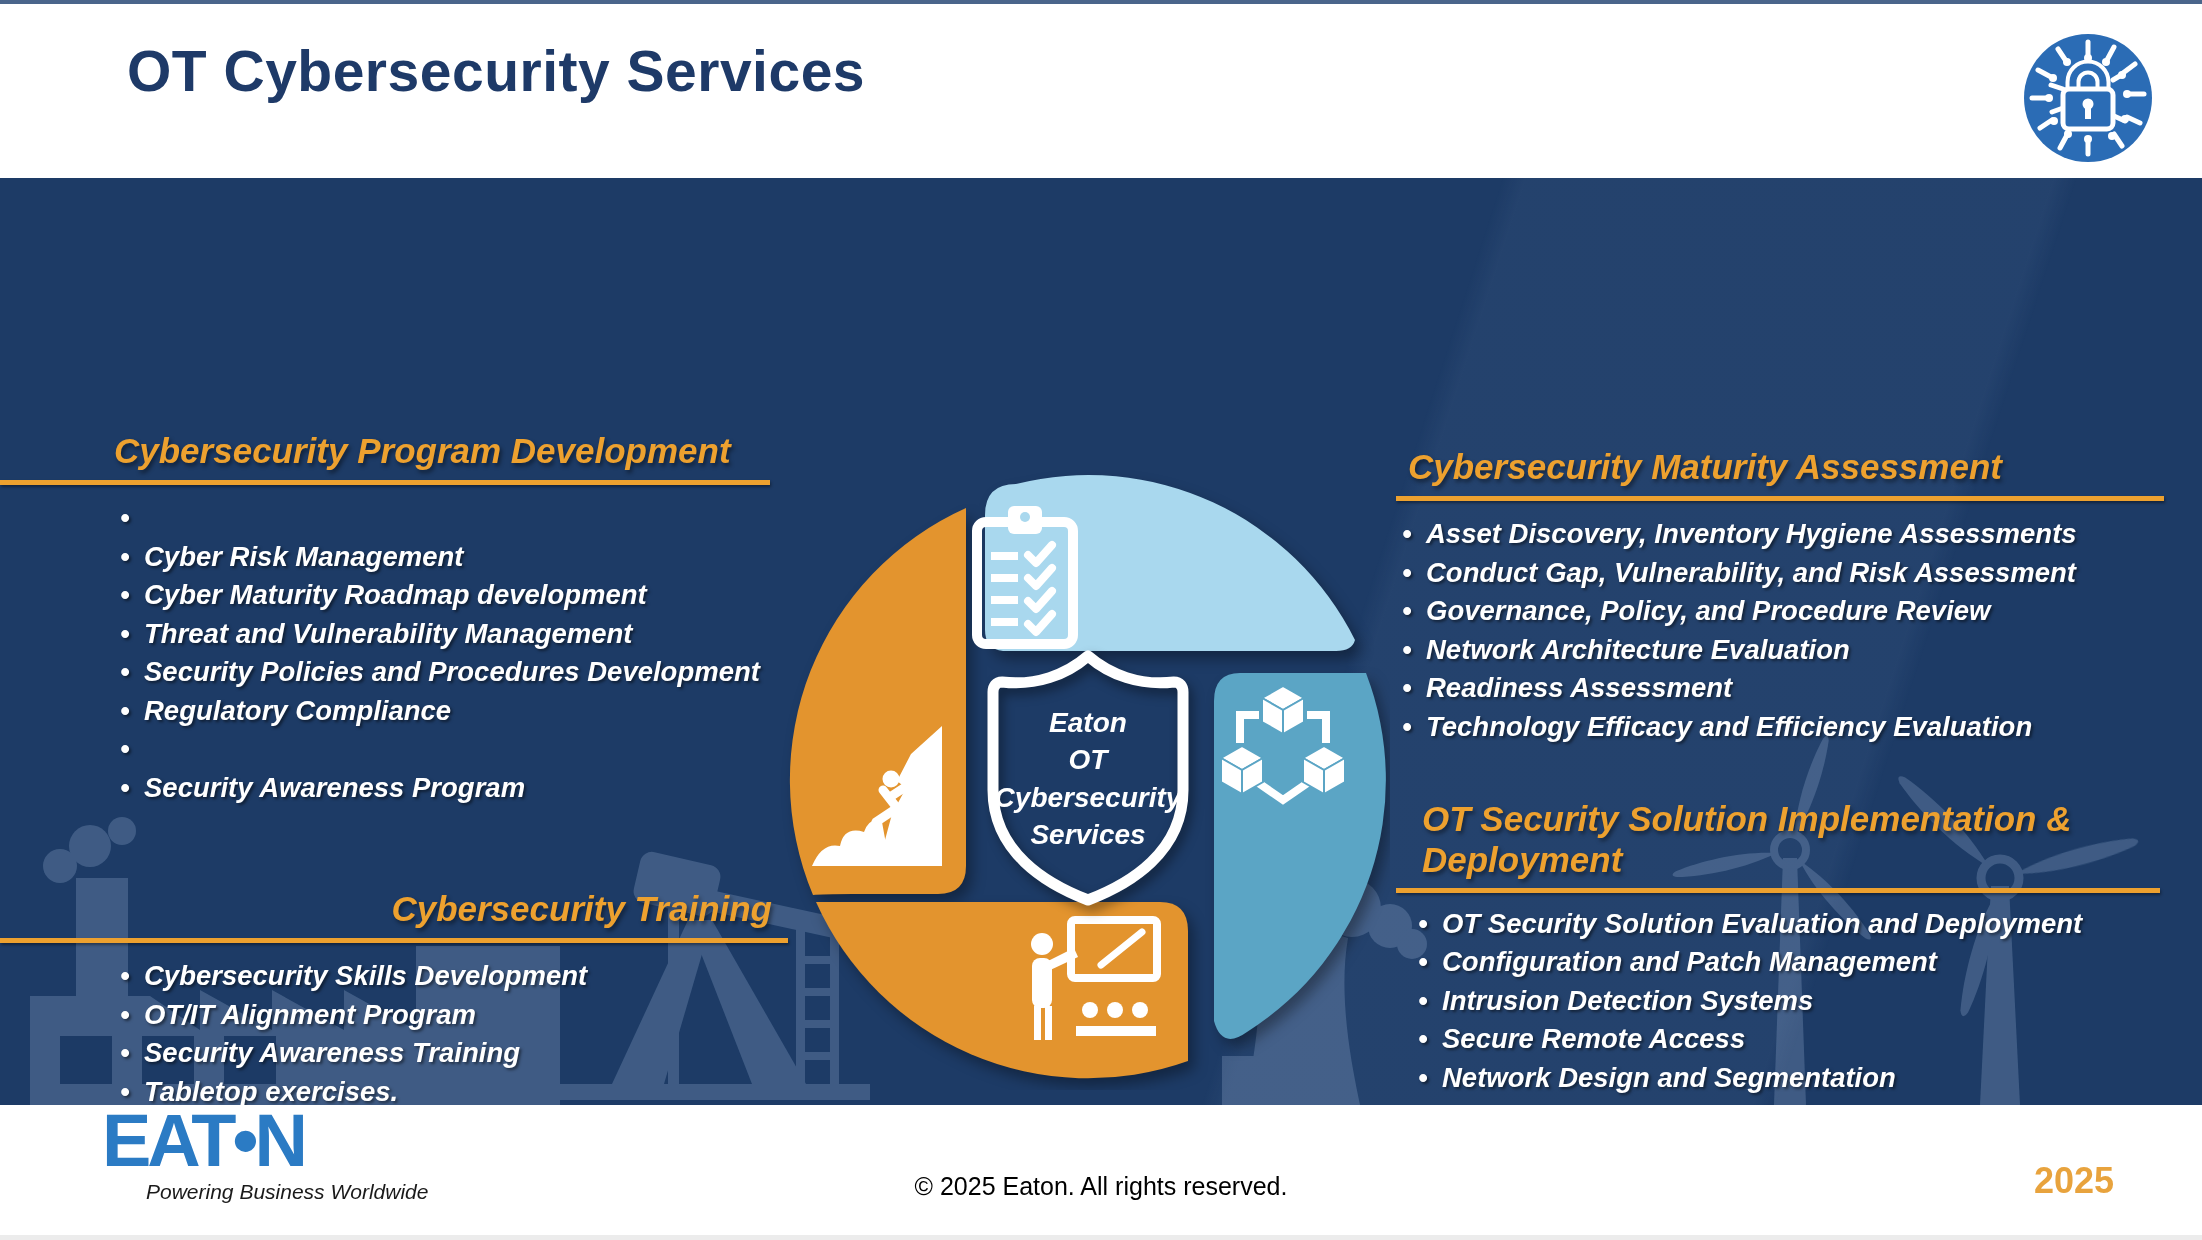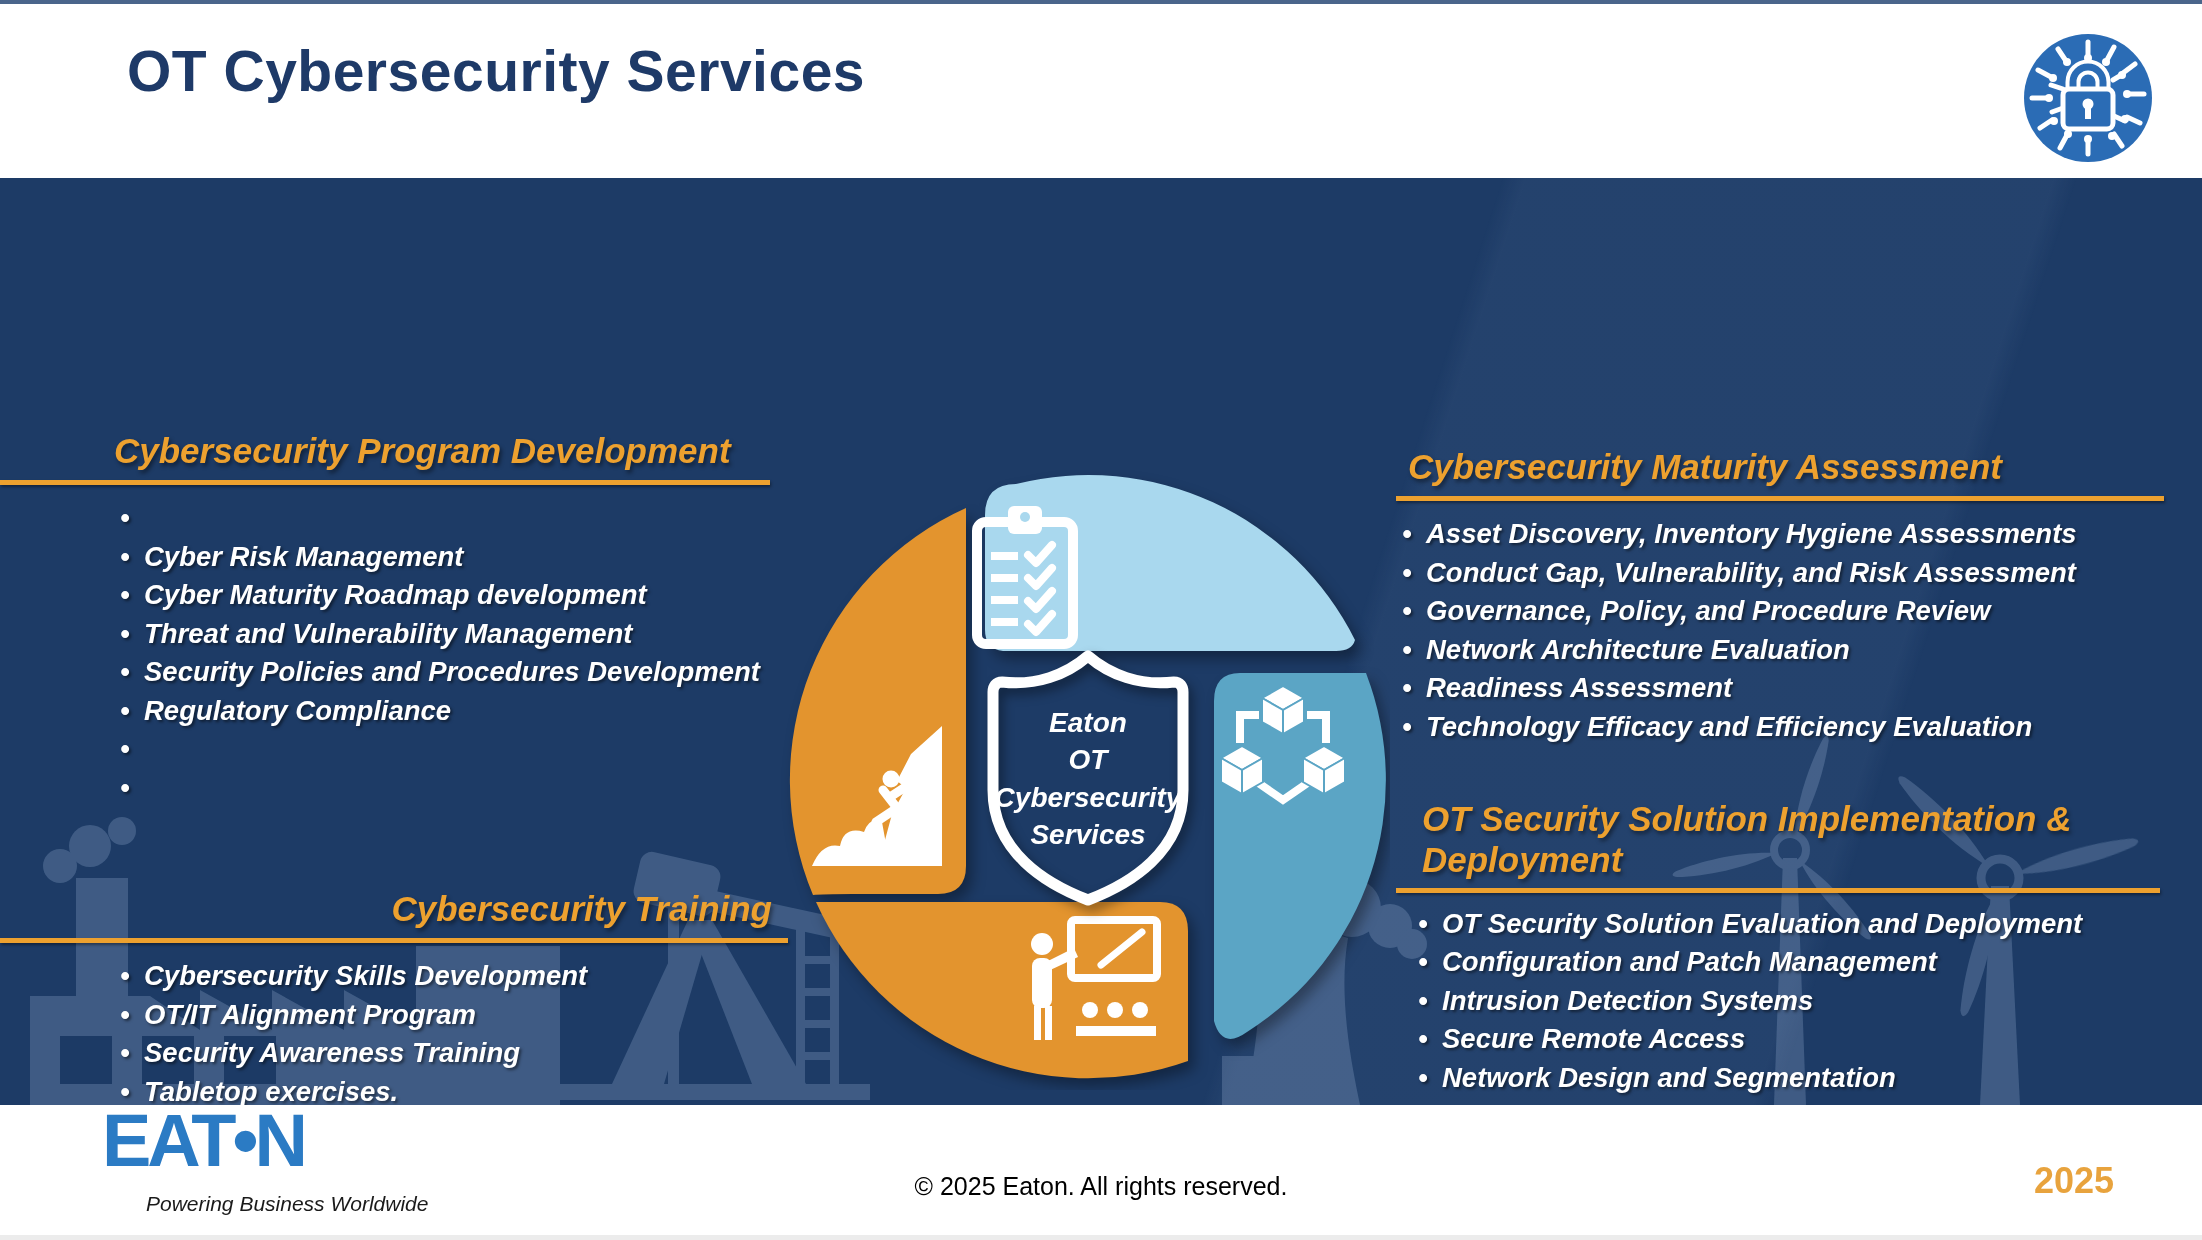--- a/index.html
+++ b/index.html
@@ -43,21 +43,21 @@
   #sec-implementation h2{padding-left:26px;}
   #sec-implementation .rule{width:764px;margin-top:7px;}
   #sec-implementation ul{padding-left:22px;margin-top:12px;}
 
   .diagram{position:absolute;left:770px;top:292px;}
   .seg{filter:drop-shadow(6px 8px 7px rgba(0,0,0,.35));}
   .shield-text{fill:#ffffff;font-family:"Liberation Sans",sans-serif;font-weight:700;font-size:28px;text-anchor:middle;}
 
   
   .eaton-logo{position:absolute;left:100px;top:1106px;}
-  .tagline{position:absolute;left:146px;top:1180px;font-size:21px;font-style:italic;color:#1a1a1a;margin-top:12px;}
+  .tagline{position:absolute;left:146px;top:1180px;font-size:21px;font-style:italic;color:#1a1a1a;}
   .copyright{position:absolute;left:0;right:0;top:1172px;text-align:center;font-size:25px;color:#000;}
   .year{position:absolute;right:88px;top:1160px;font-size:36px;font-weight:700;color:#E8A33D;}
 </style>
 </head>
 <body>
 
 <div class="slide">
   <div class="topstrip"></div>
 
   <div class="title">OT Cybersecurity Services</div>
@@ -201,20 +201,21 @@
           </li>
         <li>
             <span class="mark">•</span>
             <span>Regulatory Compliance</span>
           </li>
         <li>
             <span class="mark">•</span>
           </li>
         <li>
             <span class="mark">•</span>
+            <span>Security Awareness Program</span>
           </li>
       </ul>
     </div>
 
     <div class="sec" id="sec-training">
       <h2>Cybersecurity Training</h2>
       <div class="rule"></div>
       <ul class="bullets">
         <li>
             <span class="mark">•</span>

